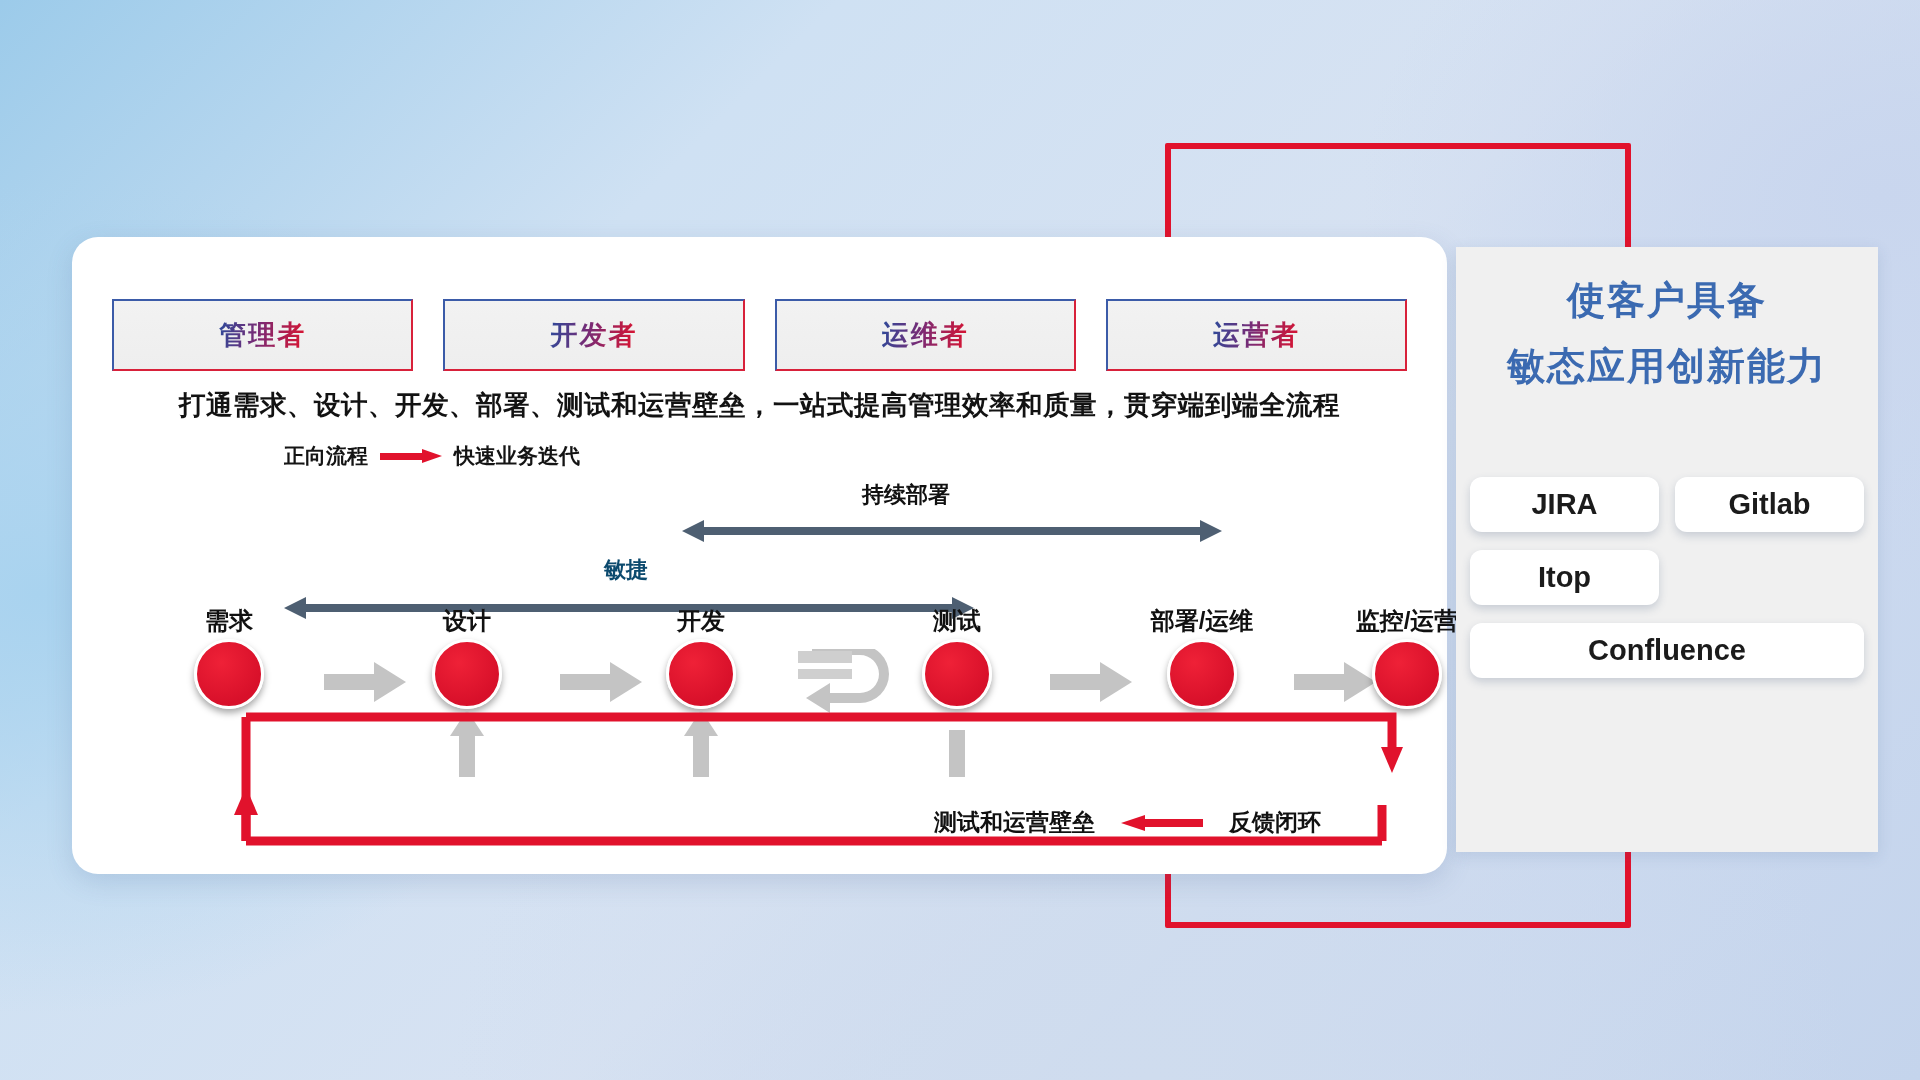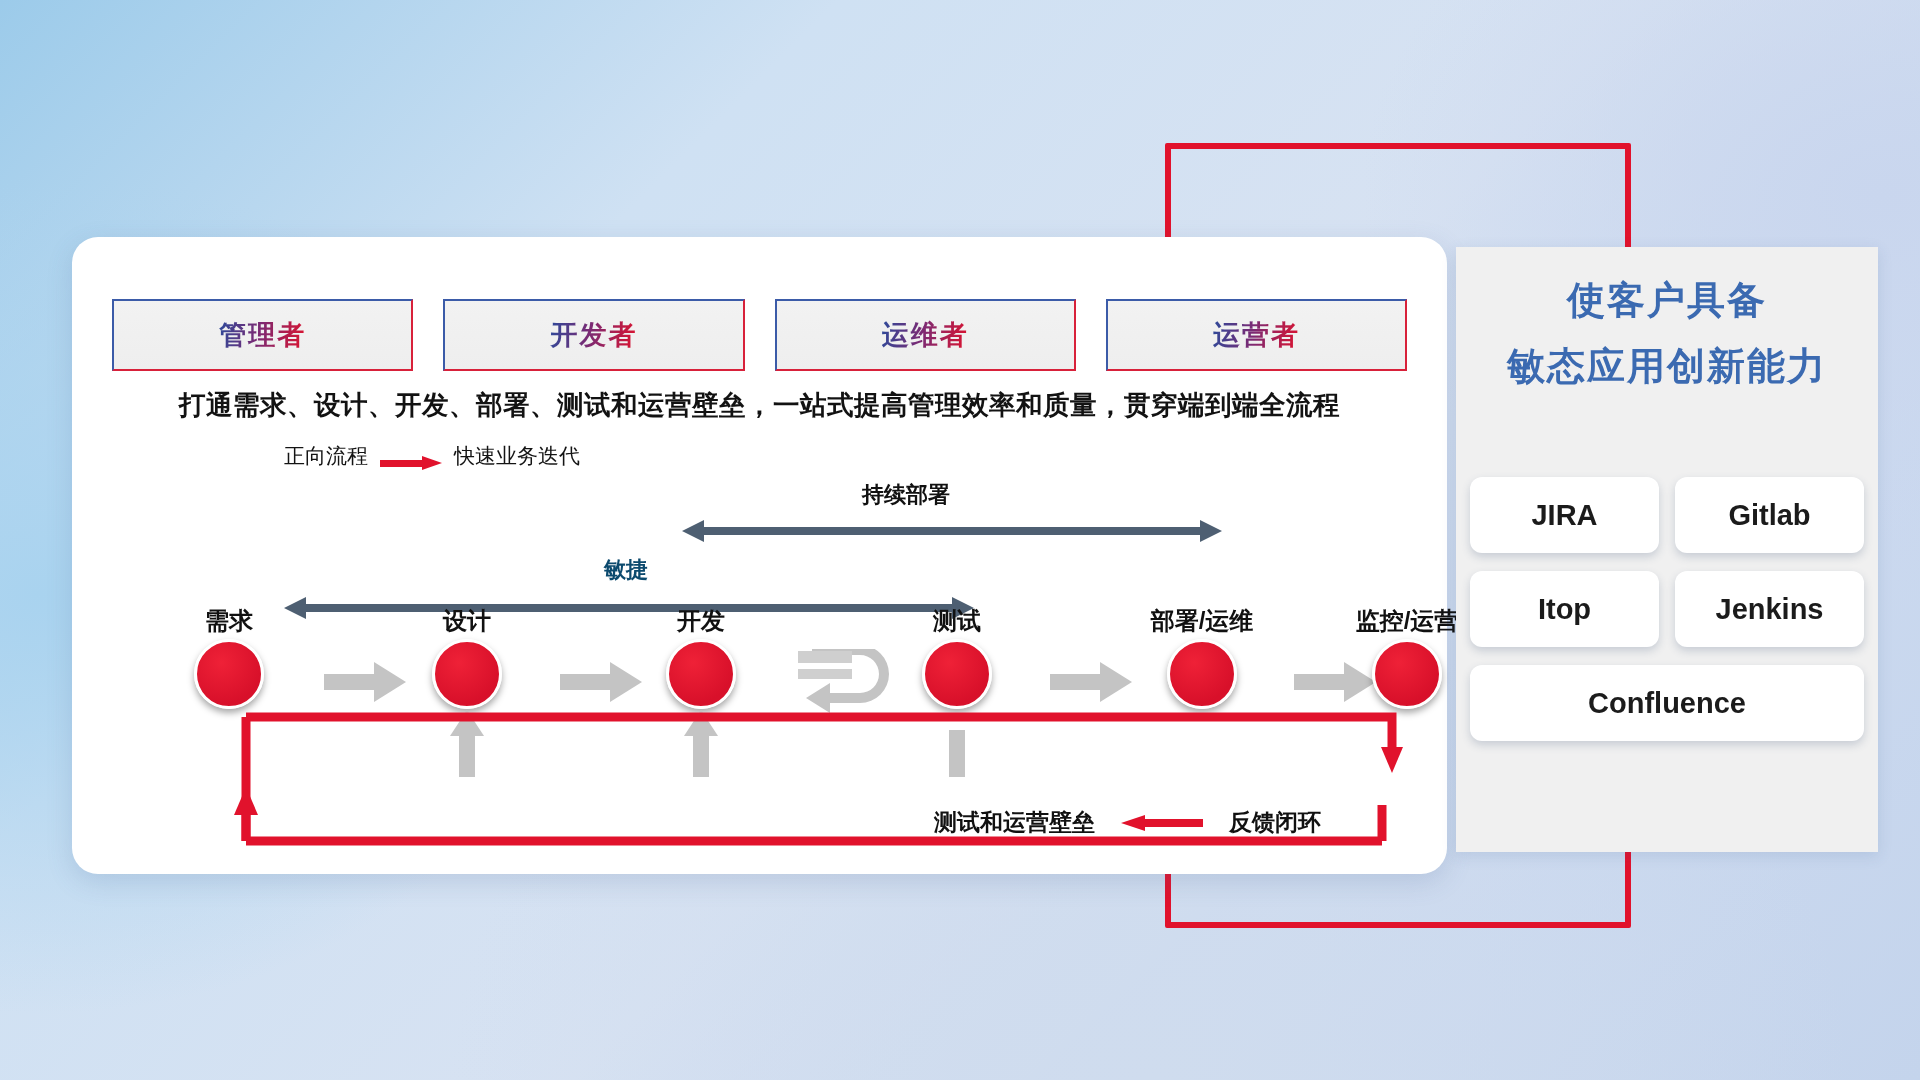--- a/index.html
+++ b/index.html
@@ -49,22 +49,22 @@
   
   #desc{
     position:absolute; left:0; right:0; top:150px;
     text-align:center; font-size:26.5px; font-weight:700; color:#121212;
     letter-spacing:.5px;
   }
 
   
   #forward-row{
     position:absolute; left:212px; top:205px;
-    display:flex; align-items:flex-end; gap:12px;
-    font-size:21px; font-weight:400; color:#141414;
+    display:flex; align-items:center; gap:12px;
+    font-size:21px; font-weight:700; color:#141414;
   }
   .red-arrow-r{
     width:62px;height:14px;position:relative;
   }
   .red-arrow-r::before{
     content:"";position:absolute;left:0;top:4px;width:42px;height:7px;background:#e1122c;
   }
   .red-arrow-r::after{
     content:"";position:absolute;right:0;top:0;width:0;height:0;
     border-left:20px solid #e1122c;border-top:7px solid transparent;border-bottom:7px solid transparent;
@@ -124,21 +124,21 @@
   .panel-title{
     text-align:center;color:#3b6ab1;font-weight:700;letter-spacing:2px;
   }
   #pt1{position:absolute;left:0;right:0;top:28px;font-size:38px;}
   #pt2{position:absolute;left:0;right:0;top:94px;font-size:38px;}
   #tools{
     position:absolute;left:14px;top:230px;width:394px;
     display:flex;flex-wrap:wrap;gap:18px 16px;
   }
   .tool{
-    background:#fff;border-radius:12px;height:76px;
+    background:#fff;border-radius:12px;height:55px;
     display:flex;align-items:center;justify-content:center;
     font-size:29px;font-weight:700;color:#1b1b1b;
     box-shadow:0 4px 8px rgba(60,80,120,.22);
   }
   .tool.half{width:calc(50% - 8px);}
   .tool.full{width:100%;}
 </style>
 </head>
 <body>
 
@@ -276,16 +276,15 @@
 </div>
 
 <div id="right-panel">
   <div id="pt1" class="panel-title">使客户具备</div>
   <div id="pt2" class="panel-title">敏态应用创新能力</div>
 
   <div id="tools">
     <div class="tool half">JIRA</div>
     <div class="tool half">Gitlab</div>
     <div class="tool half">Itop</div>
-    <div class="tool half">Jenkins</div>
     <div class="tool full">Confluence</div>
   </div>
 </div>
 
 </body></html>

